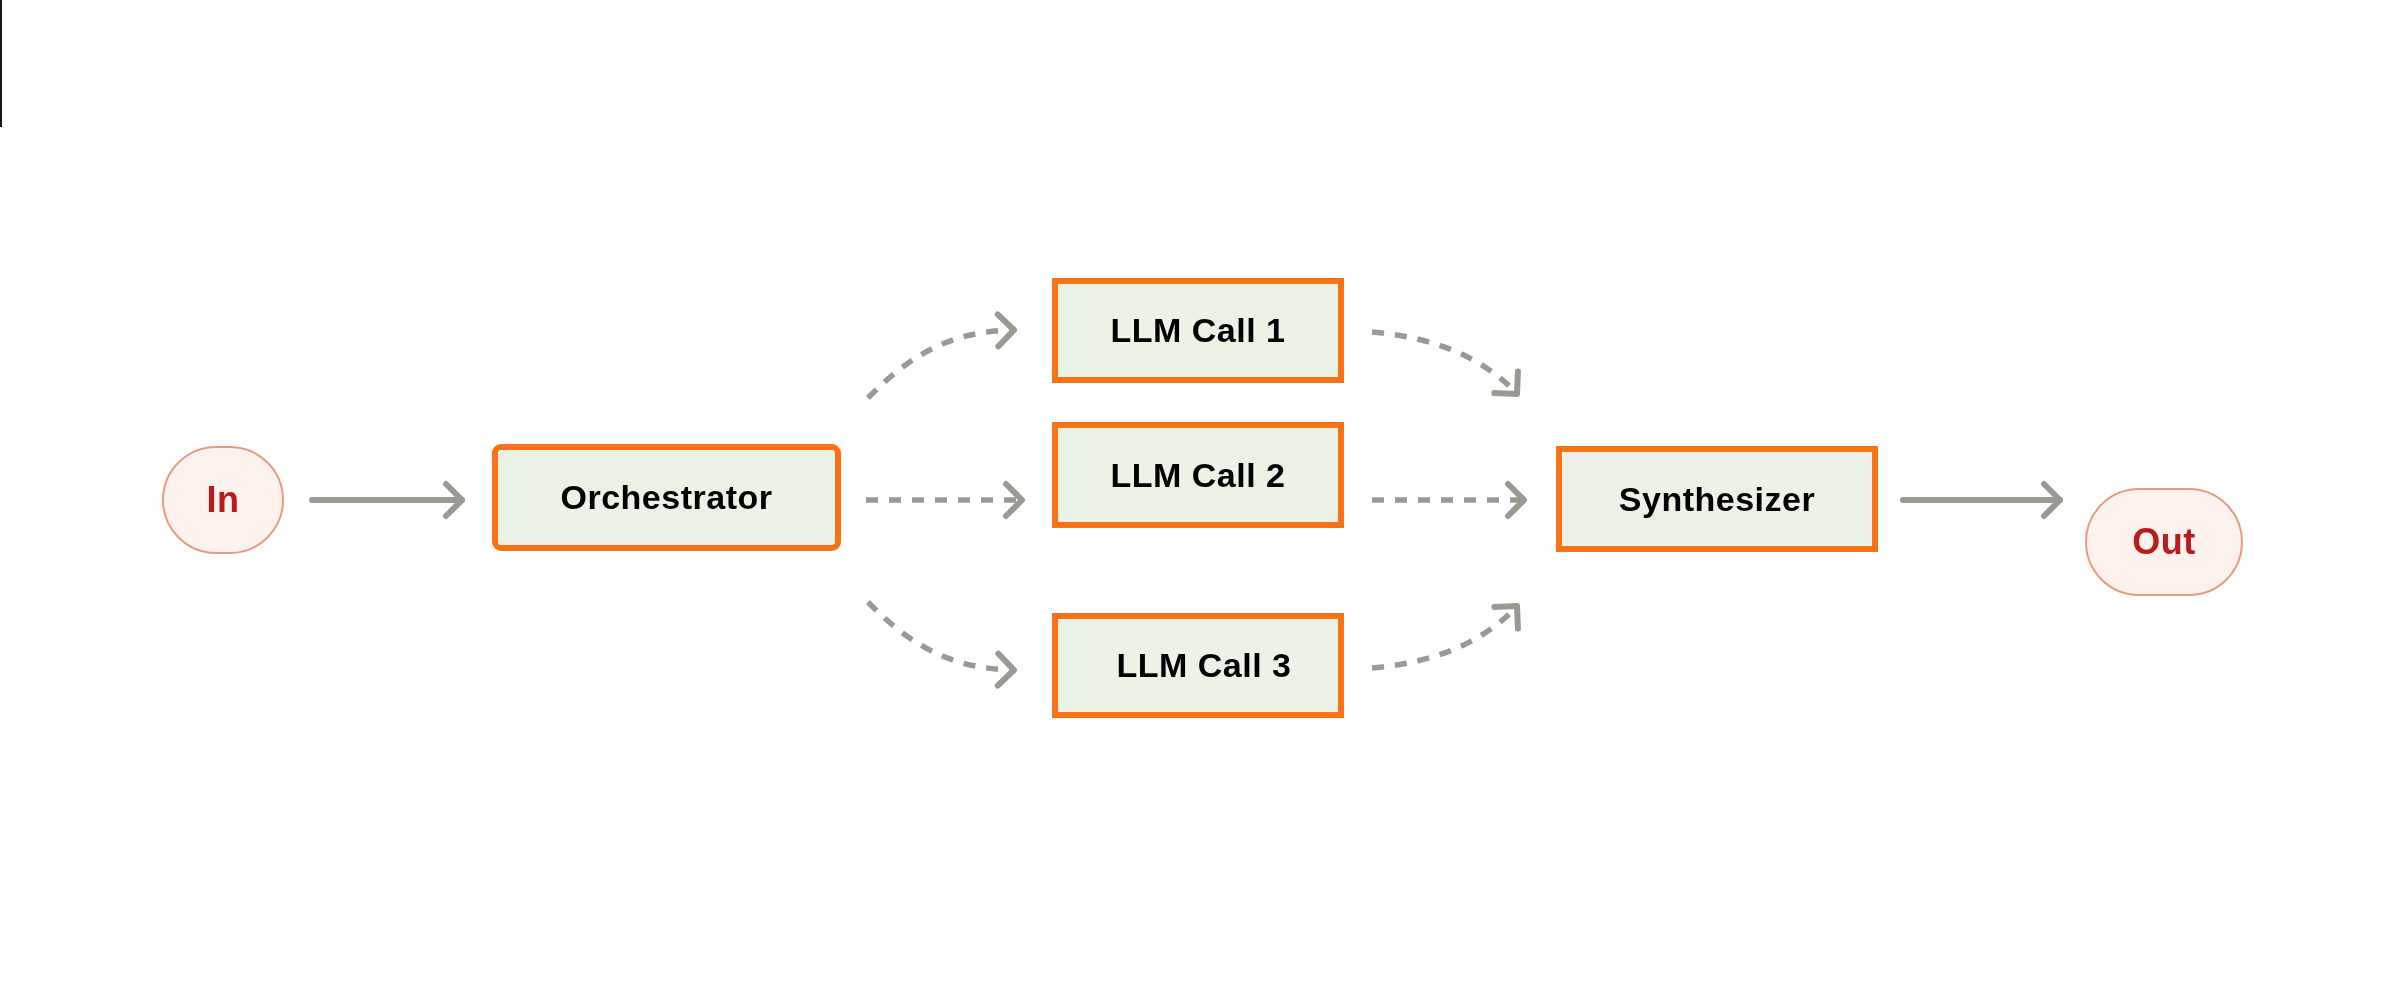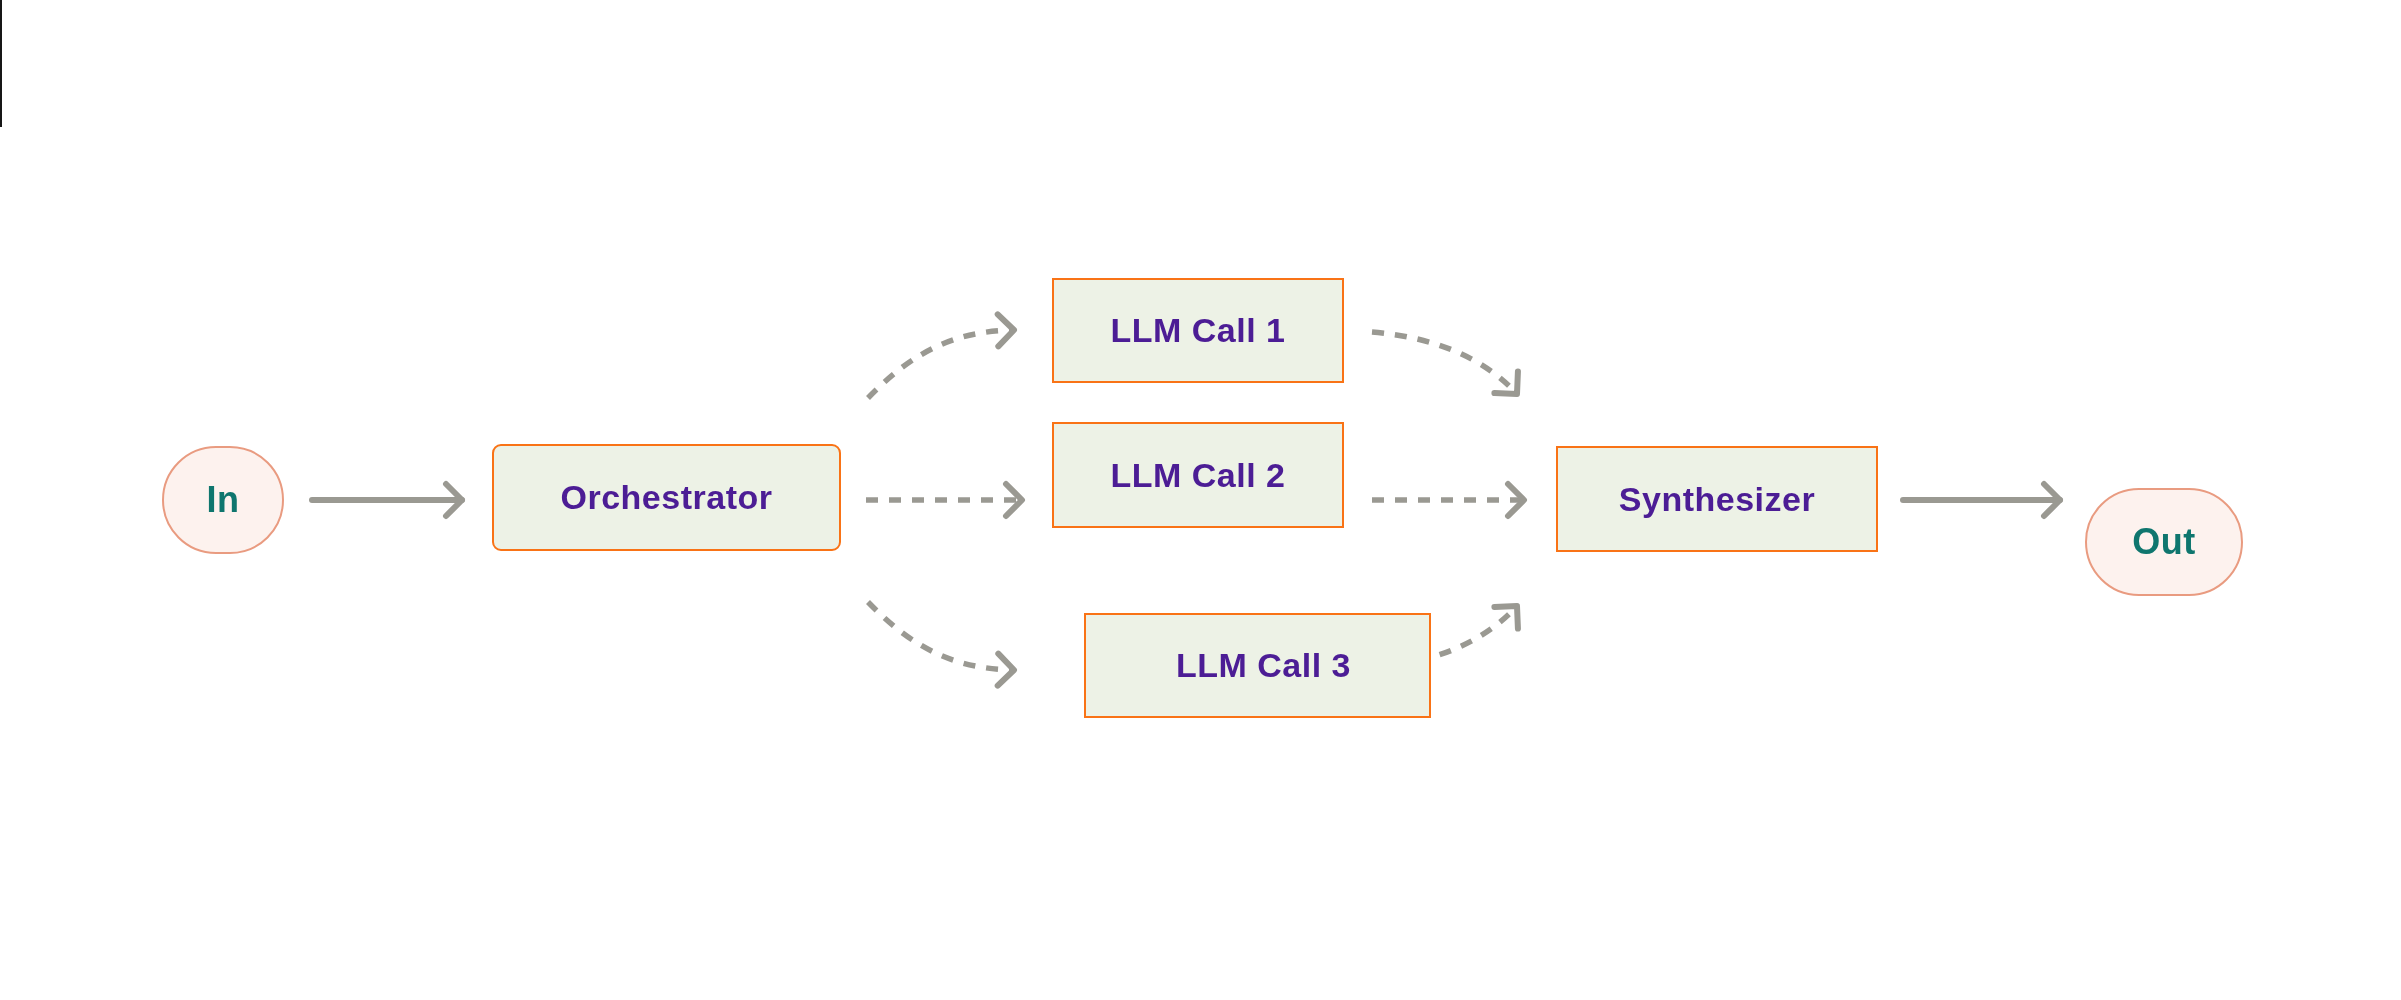--- a/index.html
+++ b/index.html
@@ -34,36 +34,36 @@
     position: absolute;
     display: flex;
     align-items: center;
     justify-content: center;
     box-sizing: border-box;
     font-weight: 700;
     letter-spacing: 0.5px;
   }
   .box {
     background: #edf2e6;
-    border: 2px solid #f97316;
-    color: #4c1d95;
+    border: 6px solid #f97316;
+    color: #000000;
     font-size: 34px;
   }
   .pill {
     background: #fdf2ee;
     border: 2px solid #e99b80;
-    color: #0f766e;
+    color: #b91c1c;
     font-size: 36px;
     border-radius: 54px;
   }
   #node-in    { left: 162px;  top: 446px; width: 122px; height: 108px; }
   #node-orch  { left: 492px;  top: 444px; width: 349px; height: 107px; border-radius: 9px; }
   #node-llm1  { left: 1052px; top: 278px; width: 292px; height: 105px; }
   #node-llm2  { left: 1052px; top: 422px; width: 292px; height: 106px; }
-  #node-llm3  { left: 1084px; top: 613px; width: 347px; height: 105px; padding-left: 12px; }
+  #node-llm3  { left: 1052px; top: 613px; width: 292px; height: 105px; padding-left: 12px; }
   #node-synth { left: 1556px; top: 446px; width: 322px; height: 106px; }
   #node-out   { left: 2085px; top: 445px; width: 158px; height: 108px; margin-top: 43px; }
 </style>
 </head>
 <body>
 
 <div id="canvas">
 
   <div id="edge-left"></div>
 

